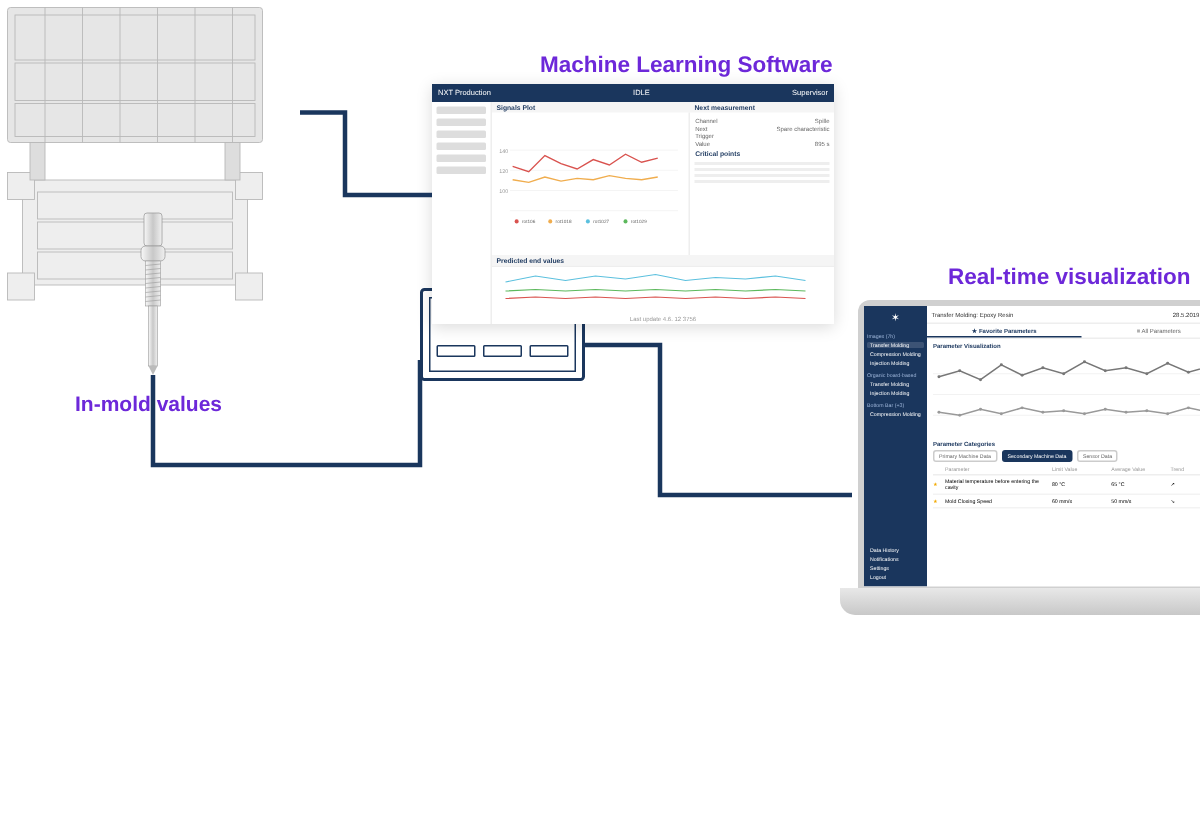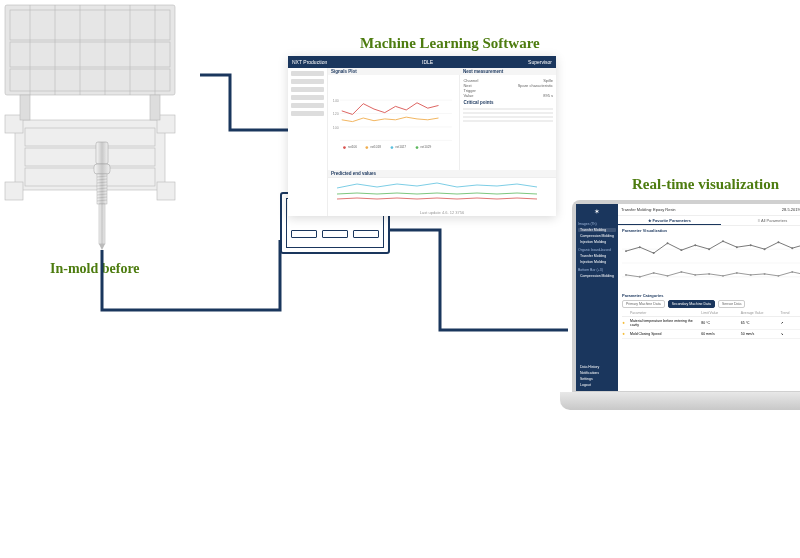--- a/index.html
+++ b/index.html
@@ -7,23 +7,22 @@
     width: 800px;
     height: 558px;
     background: #ffffff;
     position: relative;
     font-family: Arial, sans-serif;
     overflow: hidden;
   }
   .label {
     position: absolute;
     font-weight: bold;
-    color: #4d7c0f;
+    color: #6d28d9;
     font-size: 14px;
-    font-family: Liberation Serif, serif;
   }
   
   .mold {
     position: absolute;
     top: 0;
     left: 0;
     width: 200px;
     height: 210px;
   }
   .mold svg { width: 100%; height: 100%; }
@@ -381,21 +380,21 @@
       <line x1="7" y1="52" x2="17" y2="51"></line>
       <line x1="7" y1="55" x2="17" y2="54"></line>
       <line x1="7" y1="58" x2="17" y2="57"></line>
       <line x1="7" y1="61" x2="17" y2="60"></line>
     </g>
     <rect x="9" y="64" width="6" height="40" fill="url(#sg)" stroke="#999" stroke-width="0.4"></rect>
     <polygon points="9,104 15,104 12,110" fill="#bbb"></polygon>
   </svg>
 </div>
 
-<div class="label" style="top:261px; left:50px;">In-mold before</div>
+<div class="label" style="top:261px; left:50px;">In-mold values</div>
 
 <div class="label edge-label">Edge Device</div>
 <div class="edge-device">
   <div class="edge-logo">✶</div>
   <div class="inner">
     <div class="edge-port"></div>
       <div class="edge-port"></div>
       <div class="edge-port"></div>
     <div class="edge-port"></div>
       <div class="edge-port"></div>

